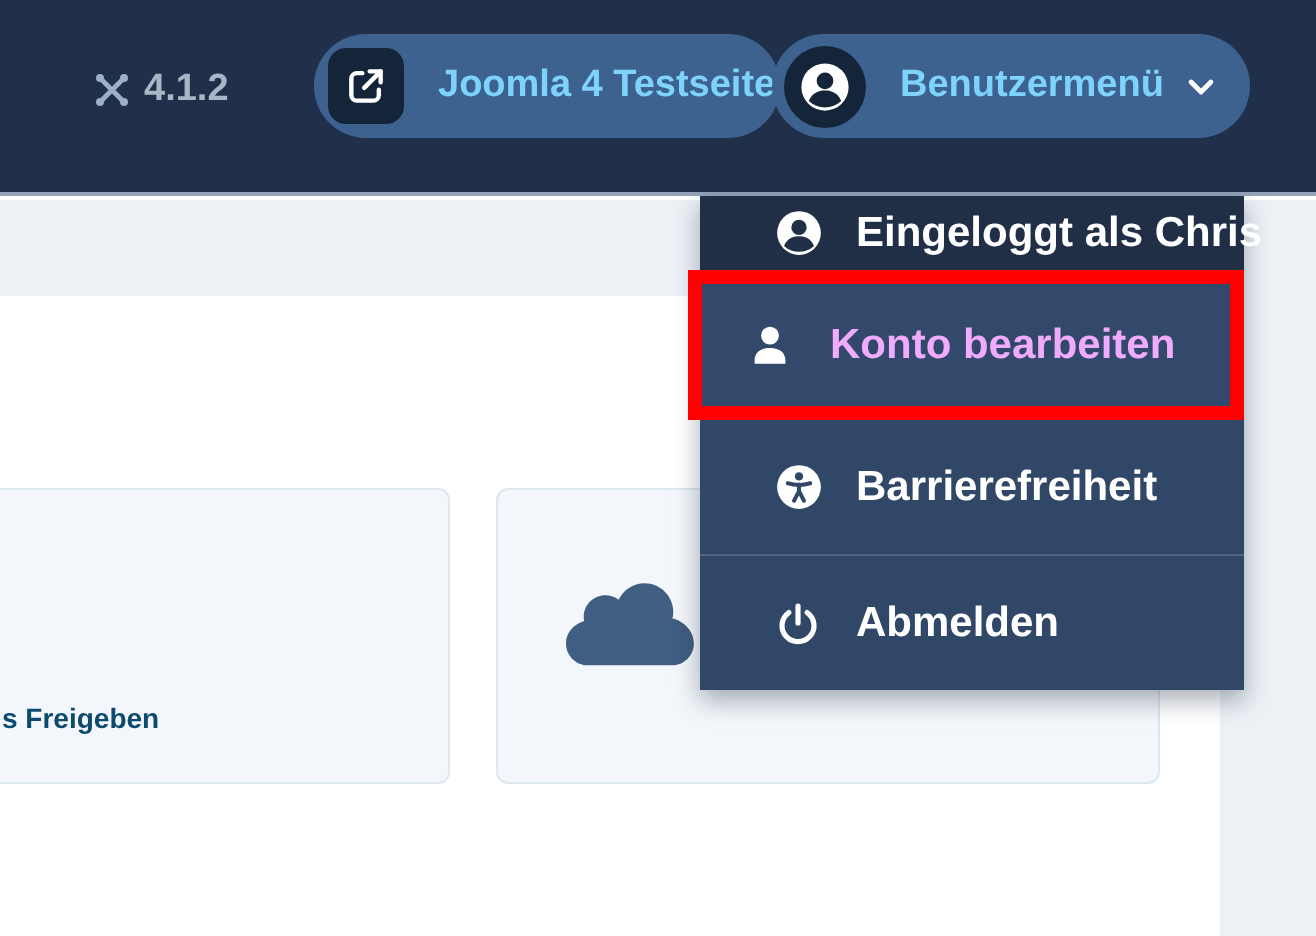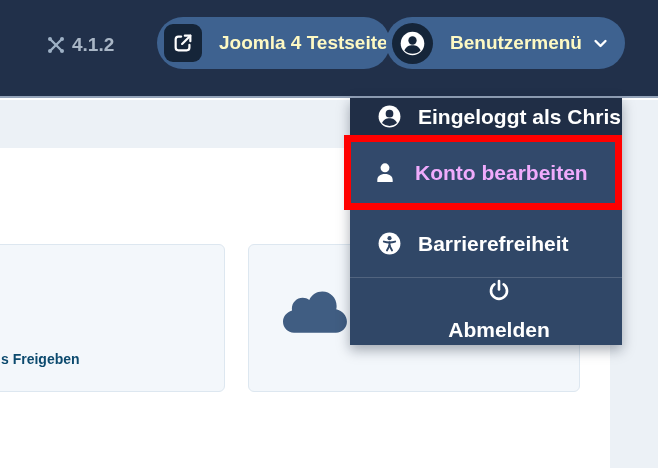--- a/index.html
+++ b/index.html
@@ -25,21 +25,21 @@
   .pill-site { left:157px; width:233px; padding-left:7px; }
   .pill-user { left:386px; width:239px; padding-left:6px; }
   .pill-iconbox {
     width:38px; height:38px; border-radius:9px; background:#152539;
     display:flex; align-items:center; justify-content:center; flex:0 0 auto;
   }
   .pill-iconcircle {
     width:41px; height:41px; border-radius:50%; background:#152539;
     display:flex; align-items:center; justify-content:center; flex:0 0 auto;
   }
-  .pill-label { color:#fef9c3; font-size:19px; font-weight:700; margin-left:17px; white-space:nowrap; }
+  .pill-label { color:#7dd3fc; font-size:19px; font-weight:700; margin-left:17px; white-space:nowrap; }
   .pill-chevron { margin-left:10px; display:flex; }
   
   .page-bg { position:absolute; left:0; top:100px; width:658px; height:368px; background:#ecf1f6; }
   .content-panel { position:absolute; left:0; top:148px; width:610px; height:320px; background:#ffffff; }
   
   .tile {
     position:absolute; top:244px; height:148px; background:#f3f7fb;
     border:1px solid #dde7f0; border-radius:6px; cursor:pointer;
   }
   .tile-left  { left:-110px; width:335px; }
@@ -50,27 +50,27 @@
   .tile-left  .tile-label { left:110px; top:106px; }
   .tile-right .tile-label { left:30px; top:106px; width:186px; text-align:center; }
   .tile-cloud { position:absolute; left:34px; top:42px; }
   
   .dropdown {
     position:absolute; left:350px; top:98px; width:272px; height:247px;
     background:#304767; box-shadow:0 5px 12px rgba(10,20,40,.35); z-index:5;
   }
   .dd-item {
     display:flex; align-items:center; color:#ffffff; font-size:21px; font-weight:600;
-    padding-left:26px; gap:16px; cursor:pointer; white-space:nowrap;
+    padding-left:36px; gap:16px; cursor:pointer; white-space:nowrap;
   }
   .dd-item .ic { display:flex; width:26px; justify-content:center; flex:0 0 auto; }
   .dd-header { height:37px; background:#202e46; font-size:21px; }
   .dd-gap { height:75px; }
   .dd-access { height:67px; }
-  .dd-logout { height:68px; border-top:1px solid rgba(255,255,255,.16);flex-direction:column; }
+  .dd-logout { height:68px; border-top:1px solid rgba(255,255,255,.16); }
   
   .annotation {
     position:absolute; left:344px; top:135px; width:278px; height:75px;
     border:7px solid #ff0000; background:#32496b; z-index:6;
     display:flex; align-items:center; padding-left:21px; gap:17px;
     color:#f0abfc; font-size:21px; font-weight:600; white-space:nowrap; cursor:pointer;
   }
 </style>
 </head>
 <body>

